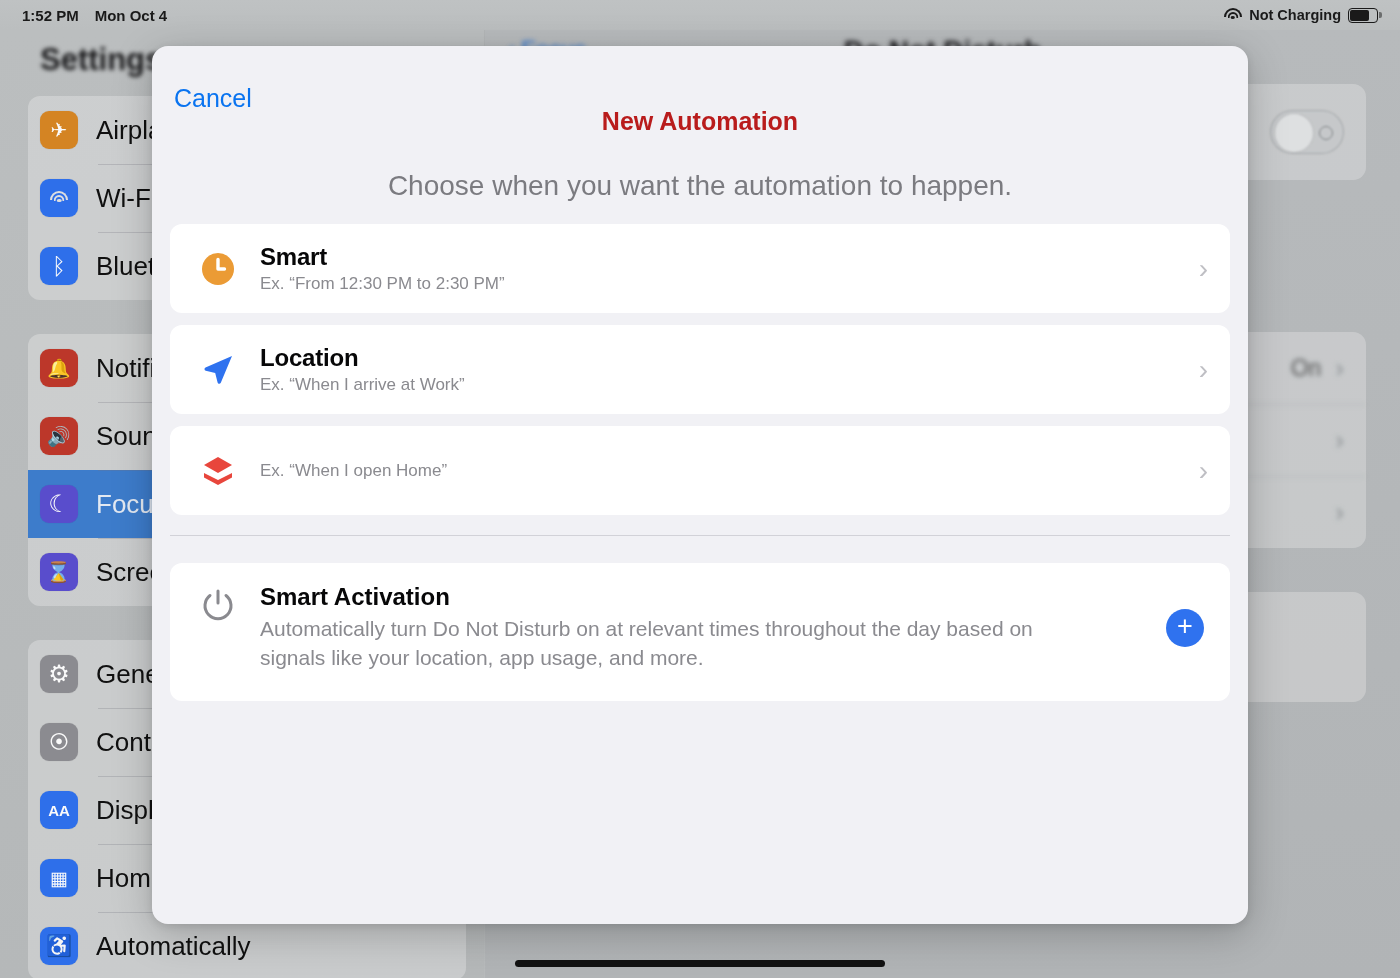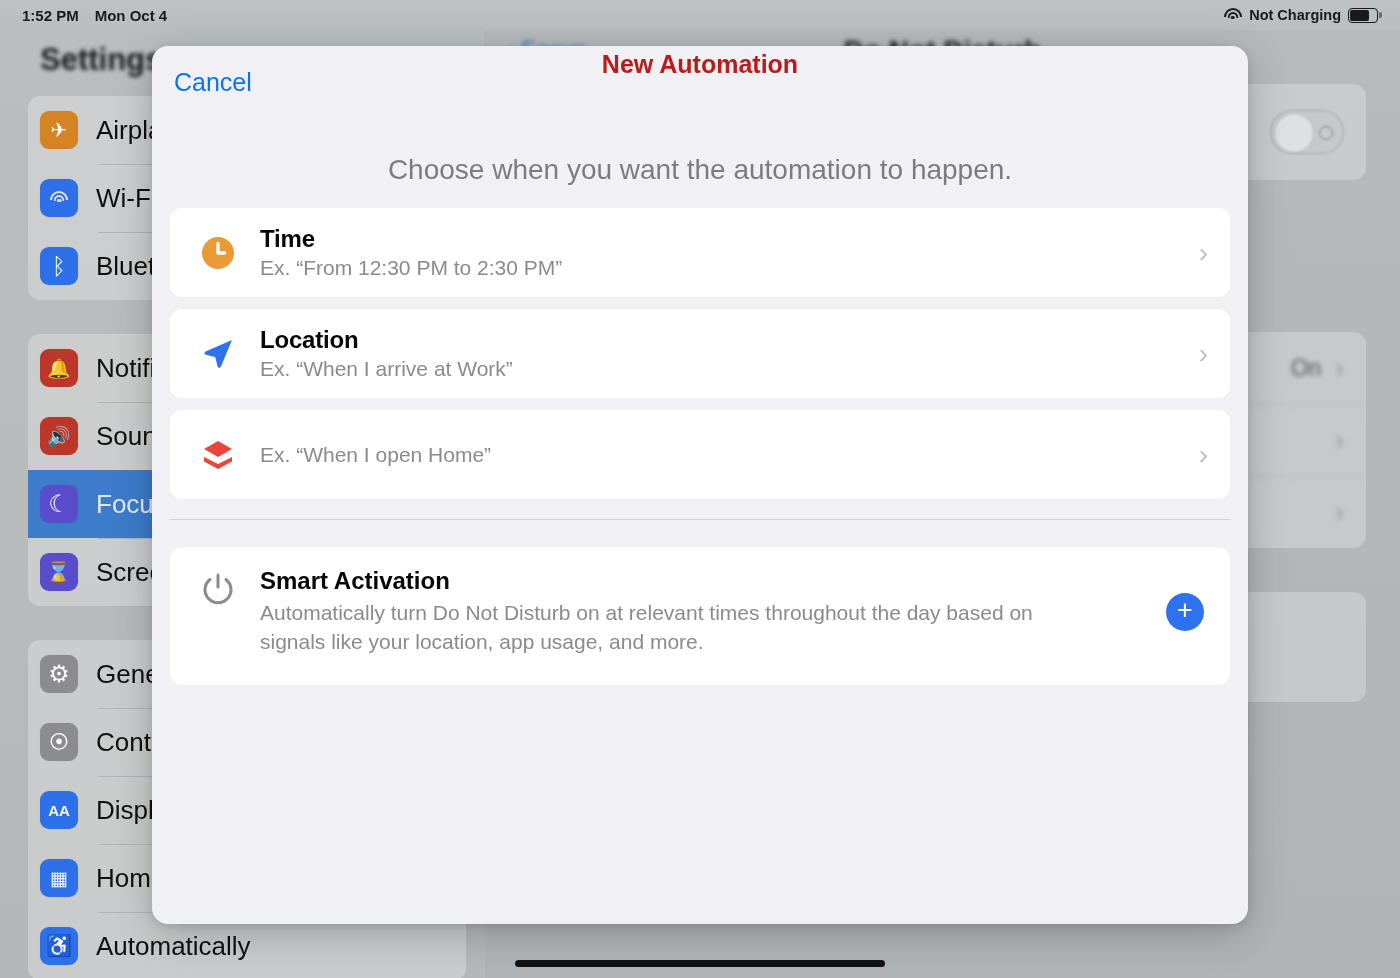--- a/index.html
+++ b/index.html
@@ -134,21 +134,21 @@
   #scrim { position: absolute; inset: 0; background: rgba(0,0,0,0.02); }
   #modal {
     position: absolute;
     left: 152px; top: 46px; width: 1096px; height: 878px;
     background: #f1f1f5;
     border-radius: 16px;
     box-shadow: 0 10px 40px rgba(0,0,0,0.22), 0 2px 8px rgba(0,0,0,0.10);
     overflow: hidden;
   }
   .modal-head {
-    height: 74px; position: relative; display: flex; align-items: flex-start;
+    height: 74px; position: relative; display: flex; align-items: flex-end; margin-top: 16px;
   }
   .modal-cancel {
     position: absolute; left: 22px; top: 22px;
     font-size: 25px; color: #0a74f0; cursor: pointer;
     background: none; border: none; font-family: inherit;
   }
   .modal-title {
     width: 100%; text-align: center; font-size: 25px; font-weight: bold; color: #b91c1c;
     margin-top: 4px;
   }
@@ -161,21 +161,21 @@
   .opt-card {
     background: #fff; border-radius: 12px;
     display: flex; align-items: center;
     height: 89px; margin-bottom: 12px;
     padding: 0 22px 0 22px;
     cursor: pointer;
   }
   .opt-icon { width: 52px; flex: none; display:flex; align-items:center; justify-content:center; }
   .opt-text { margin-left: 16px; display: flex; flex-direction: column; gap: 3px; }
   .opt-title { font-size: 24px; font-weight: bold; color: #070708; letter-spacing: -0.2px;}
-  .opt-desc { font-size: 21px; color: #8a8a8f; }
+  .opt-desc { font-size: 17px; color: #8a8a8f; }
   .opt-chev { margin-left: auto; color: #bfbfc4; font-size: 28px; font-weight: 300; line-height: 1; }
 
   .divider-wrap { padding: 8px 18px 0 18px; }
   .divider { height: 1px; background: #d2d2d8; }
 
   .smart-card {
     background: #fff; border-radius: 12px;
     display: flex; align-items: center;
     margin: 27px 18px 0 18px;
     padding: 20px 26px 28px 22px;
@@ -356,21 +356,21 @@
     <div class="card-list">
 
       <div class="opt-card">
         <span class="opt-icon">
           <svg width="36" height="36" viewBox="0 0 36 36" aria-hidden="true">
             <circle cx="18" cy="18" r="16" fill="#eb9b35"></circle>
             <path d="M18 8.5 V18 H24.5" stroke="#fff" stroke-width="3.4" stroke-linecap="round" stroke-linejoin="round" fill="none"></path>
           </svg>
         </span>
         <span class="opt-text">
-          <span class="opt-title">Time</span>
+          <span class="opt-title">Smart</span>
           <span class="opt-desc">Ex. “From 12:30 PM to 2:30 PM”</span>
         </span>
         <span class="opt-chev">›</span>
       </div>
 
       <div class="opt-card">
         <span class="opt-icon">
           <svg width="36" height="36" viewBox="0 0 36 36" aria-hidden="true">
             <path d="M32 4 L5.5 15.6 C4 16.3 4.2 18.4 5.8 18.8 L15.2 21.1 L17.6 30.5 C18 32 20.1 32.2 20.8 30.7 Z" fill="#2f72ef"></path>
           </svg>

